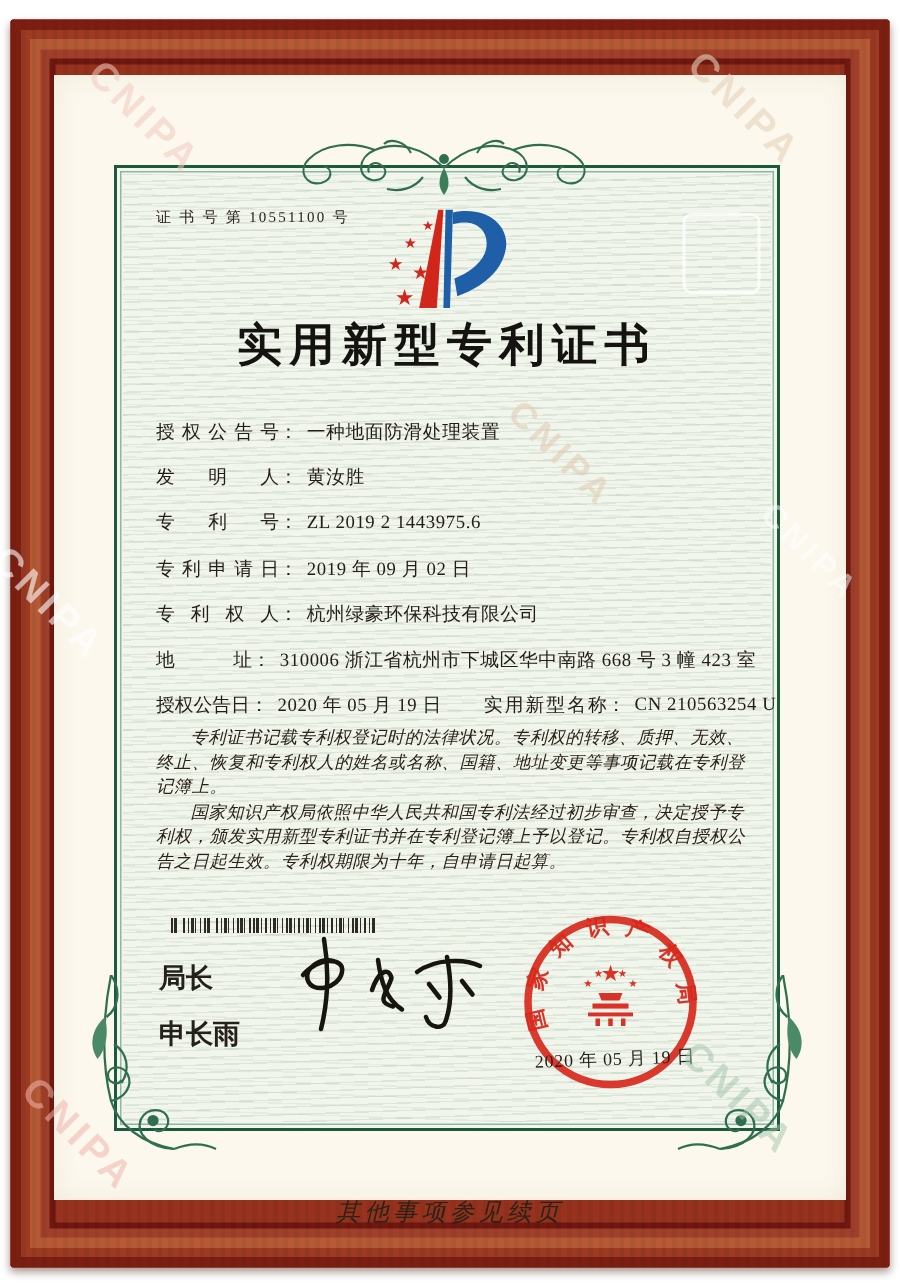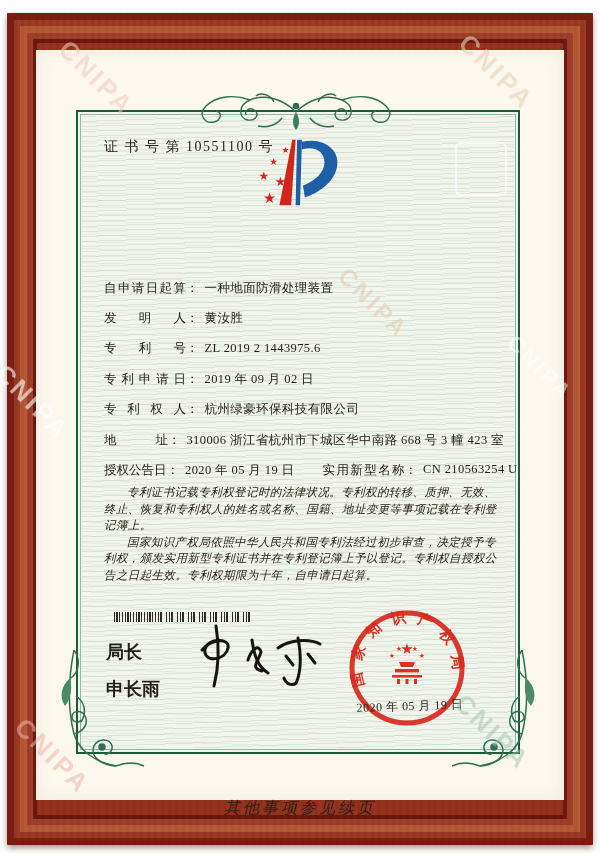--- a/index.html
+++ b/index.html
@@ -26,21 +26,21 @@
   .greenbox::before{content:"";position:absolute;inset:2px;border:1px solid #8fb6a0;pointer-events:none;}
   .guilloche{position:absolute;inset:4px;
          background:repeating-linear-gradient(178deg,rgba(130,170,140,.20) 0 1px,transparent 1px 5px),
                     repeating-linear-gradient(182deg,rgba(130,170,140,.12) 0 1px,transparent 1px 7px);}
   
   .orn{position:absolute;pointer-events:none;}
   .orn-top{left:150px;top:38px;}
   .orn-bl{left:20px;top:600px;}
   .orn-br{left:414px;top:600px;transform:scaleX(-1);}
   
-  .certno{position:absolute;left:26px;top:26px;font-size:14px;letter-spacing:1.5px;color:#2a241c;white-space:nowrap;}
+  .certno{position:absolute;left:26px;top:26px;font-size:10px;letter-spacing:1.5px;color:#2a241c;white-space:nowrap;}
   .logo{position:absolute;left:178px;top:24px;}
   .title{position:absolute;left:0;right:0;top:98px;text-align:center;font-size:30px;font-weight:600;
          letter-spacing:5px;color:#151310;white-space:nowrap;}
   .fields{position:absolute;left:26px;top:161px;width:400px;font-size:12.5px;color:#221d16;}
   .frow{height:30.4px;display:flex;align-items:center;white-space:nowrap;}
   .flabel{display:inline-block;width:82px;text-align:justify;text-align-last:justify;text-justify:inter-character;}
   .colon{margin-right:6px;}
   .fvalue{letter-spacing:.4px;}
   .pair2{margin-left:28px;display:inline-flex;}
   .paras{position:absolute;left:26px;top:372px;width:396px;font-size:11.5px;line-height:16.5px;
@@ -90,24 +90,25 @@
         <polygon points="37,3 40.5,3 36,70 24,70" fill="#d2251c"></polygon>
         <polygon points="42,3 47,3 45,70 40.5,70" fill="#1f5fa8"></polygon>
         <path d="M47,5 C70,0 86,14 83,30 C80,47 64,57 50,62 L48,50 C60,45 70,37 70,26 C70,15 60,9 47,13 Z" fill="#1f5fa8"></path>
         <text x="30" y="17" font-size="9" fill="#d2251c" text-anchor="middle">★</text>
         <text x="18" y="29" font-size="10" fill="#d2251c" text-anchor="middle">★</text>
         <text x="8" y="44" font-size="12" fill="#d2251c" text-anchor="middle">★</text>
         <text x="25" y="50" font-size="13" fill="#d2251c" text-anchor="middle">★</text>
         <text x="14" y="68" font-size="15" fill="#d2251c" text-anchor="middle">★</text>
       </svg>
 
+      <div class="title">实用新型专利证书</div>
 
       <div class="fields">
         <div class="frow">
-          <span class="flabel">自申请日起算</span>
+          <span class="flabel">授权公告号</span>
             <span class="colon">：</span>
             <span class="fvalue">一种地面防滑处理装置</span>
         </div>
         <div class="frow">
           <span class="flabel">发明人</span>
             <span class="colon">：</span>
             <span class="fvalue">黄汝胜</span>
         </div>
         <div class="frow">
           <span class="flabel">专利号</span>

